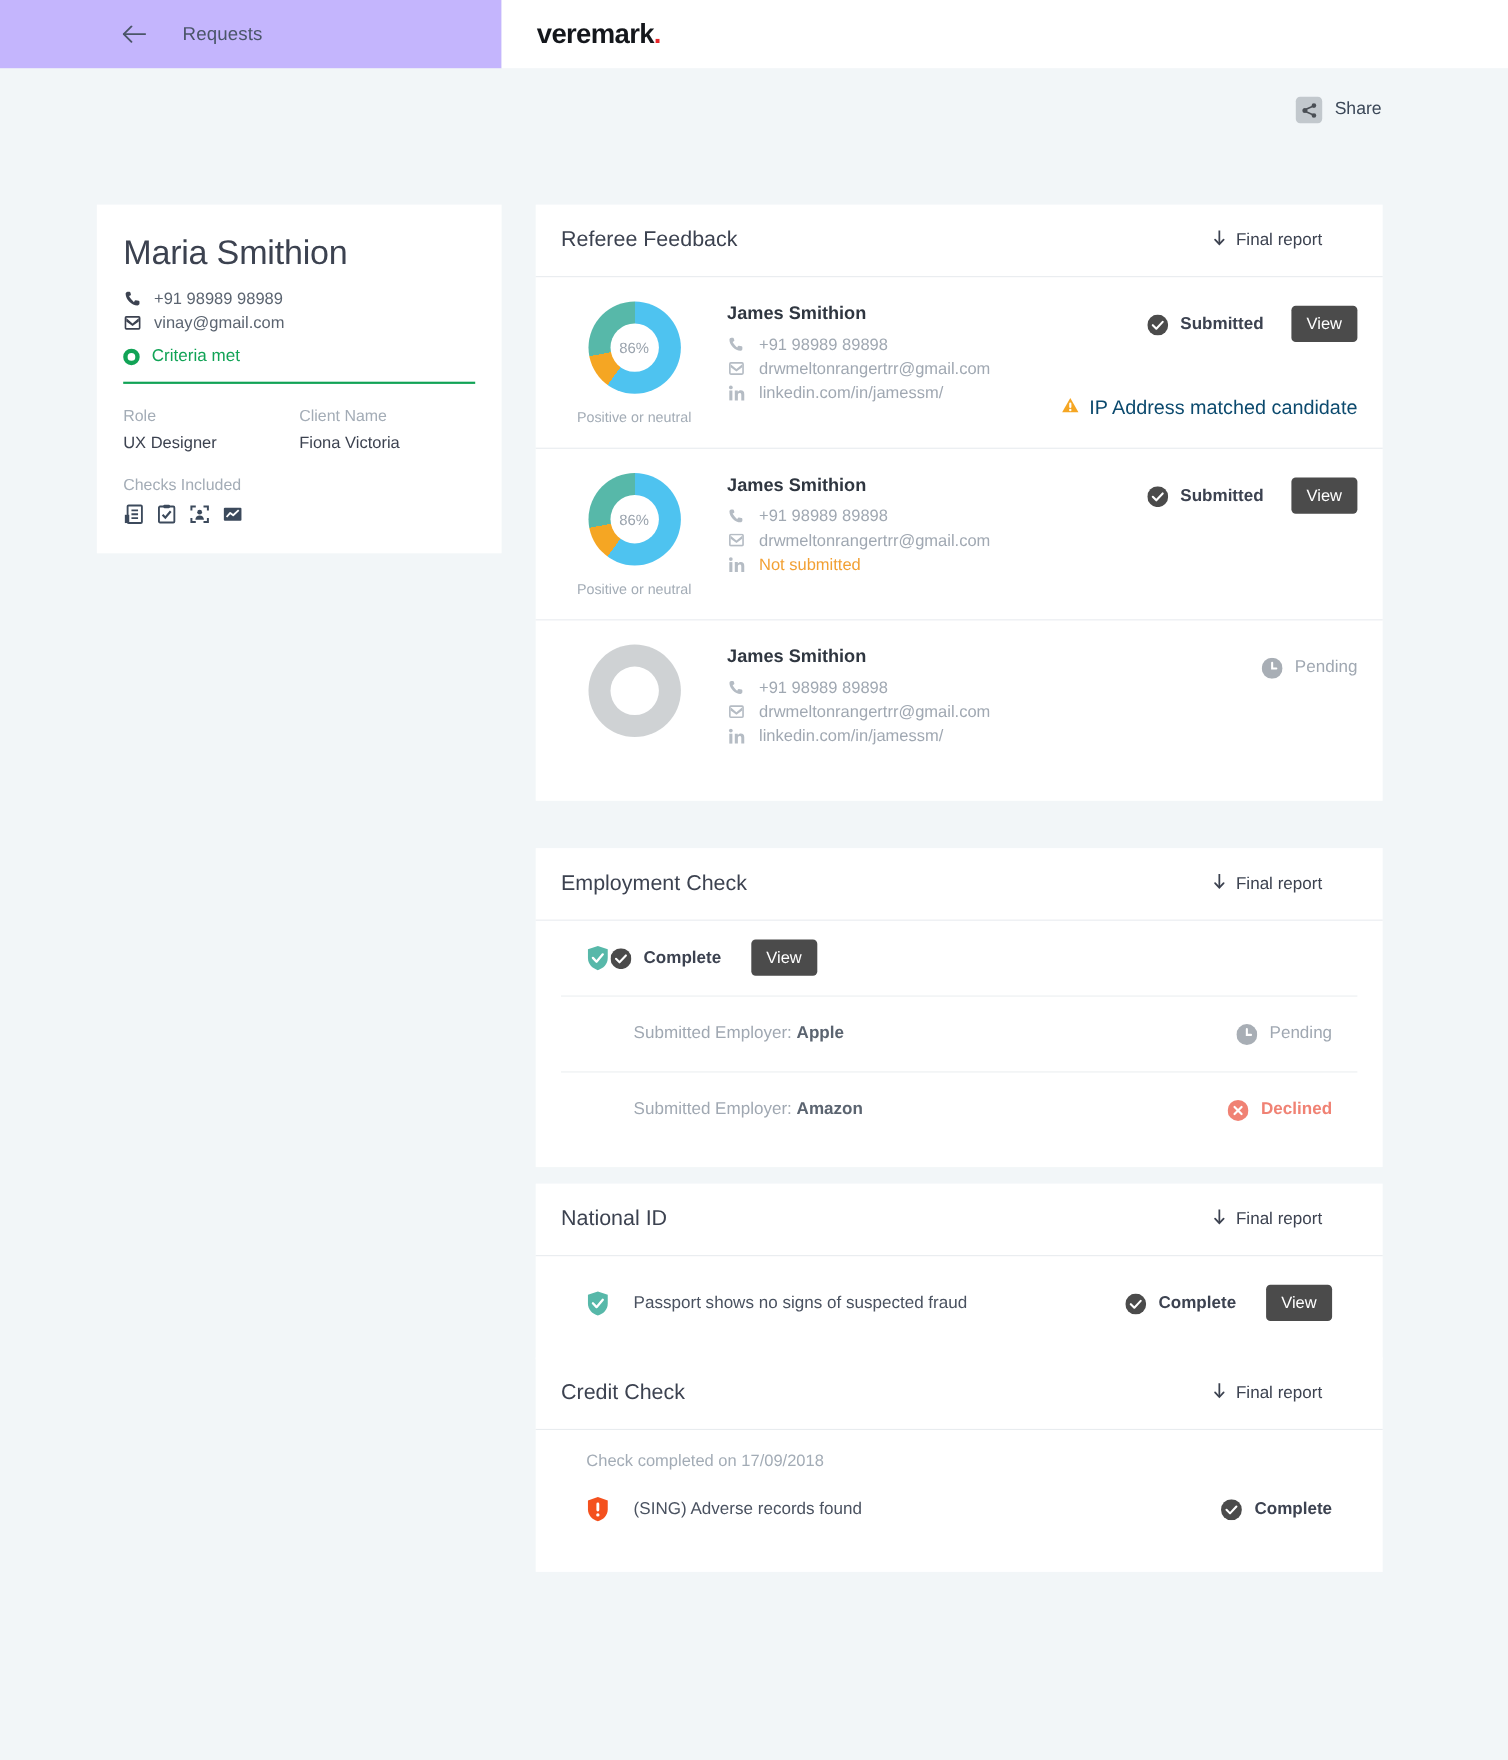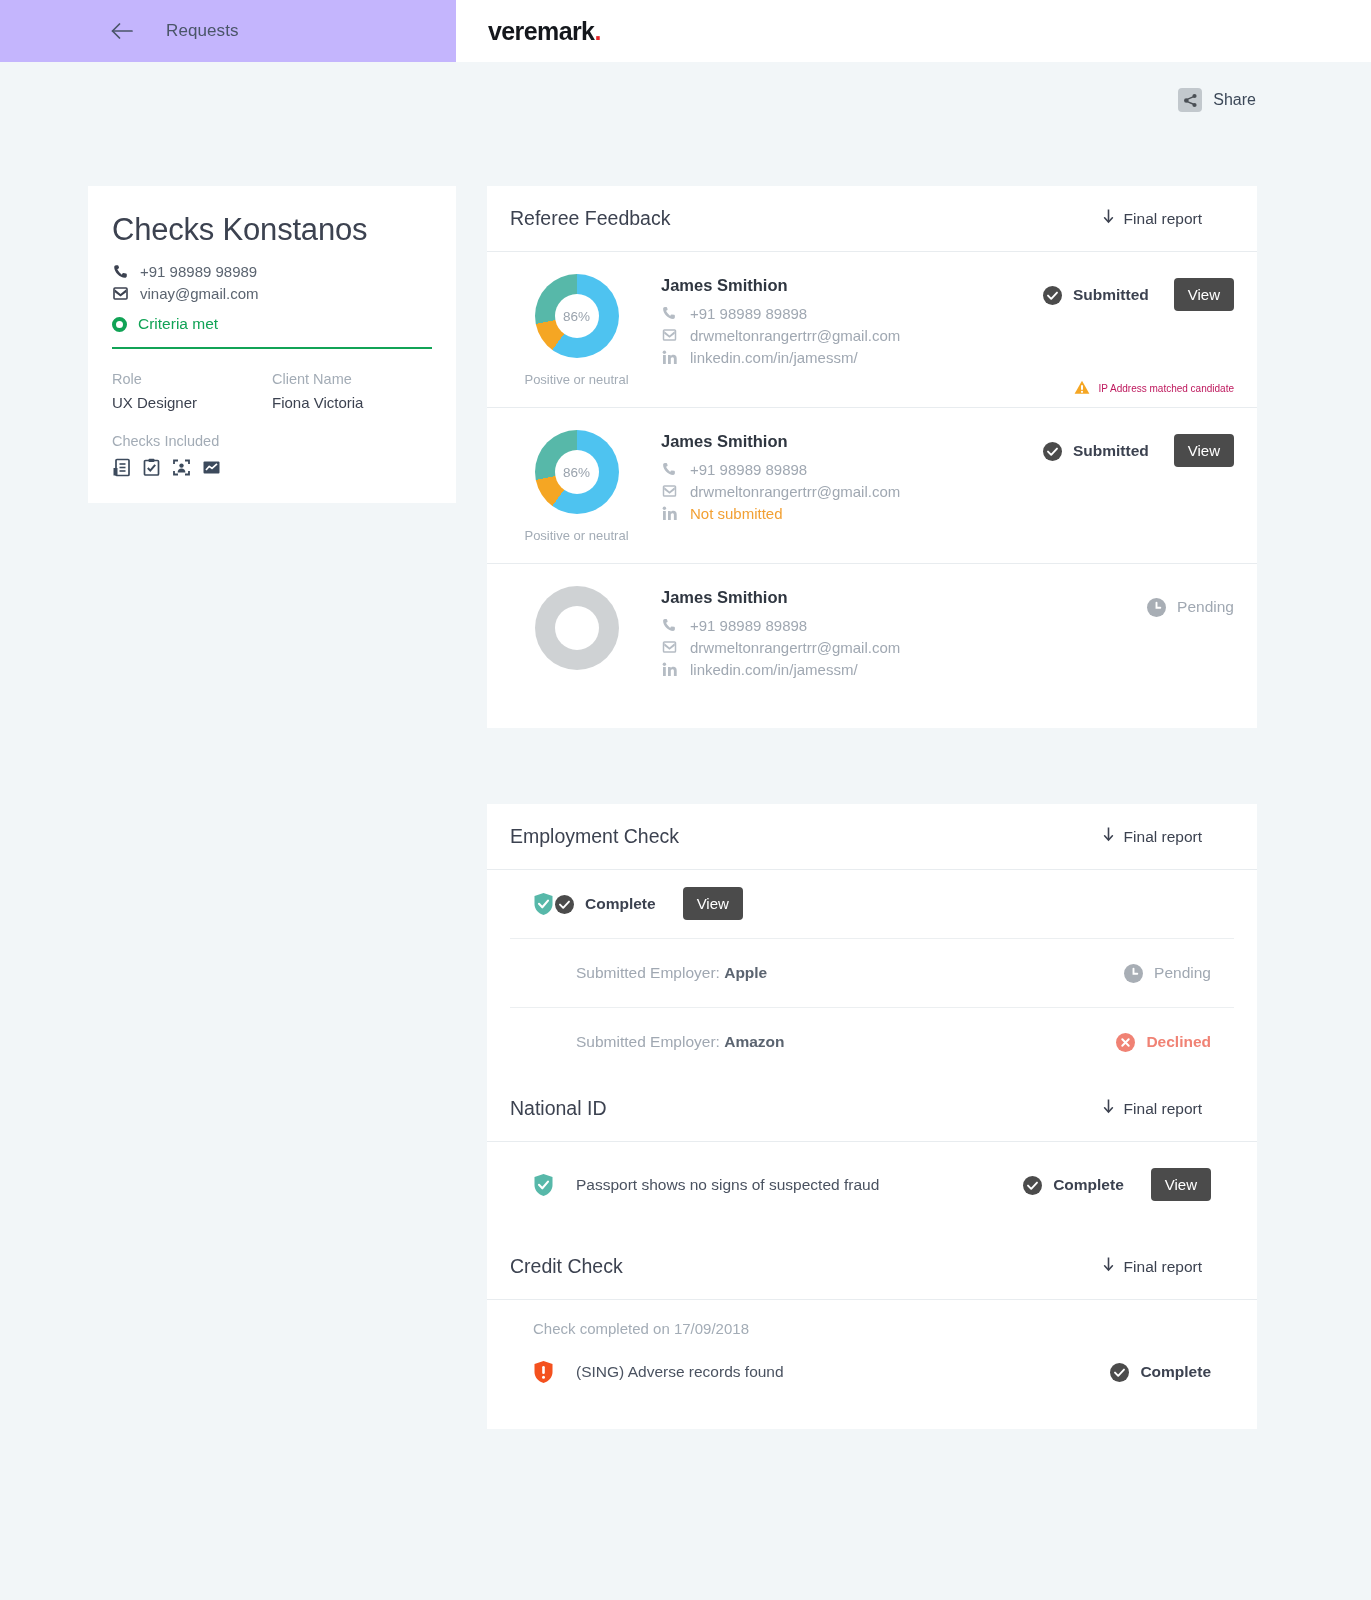--- a/index.html
+++ b/index.html
@@ -185,23 +185,23 @@
     color: #fff;
     border: none;
     border-radius: 4px;
     font-size: 15px;
     font-family: "Liberation Sans", sans-serif;
     padding: 8px 14px;
     cursor: pointer;
   }
   .ip-warn {
     position: absolute;
-    right: 23px; bottom: 10px;
+    right: 23px; bottom: 26px;
     display: flex; align-items: center; gap: 9px;
-    font-size: 10px; color: #be185d;
+    font-size: 18px; color: #0c4a6e;
   }
 
   
   .item-row {
     display: flex; align-items: center;
     padding: 17px 23px 17px 23px;
     margin: 0 23px;
     border-bottom: 1px solid #eceff1;
   }
   .item-row.nb { border-bottom: none; }
@@ -247,21 +247,21 @@
         <circle cx="11.5" cy="12" r="2.1" fill="#4a4f55"></circle>
         <circle cx="3.3" cy="7.5" r="2.3" fill="#4a4f55"></circle>
         <line x1="4.3" y1="6.4" x2="10.6" y2="3.6" stroke="#4a4f55" stroke-width="1.5"></line>
         <line x1="4.3" y1="8.6" x2="10.6" y2="11.3" stroke="#4a4f55" stroke-width="1.5"></line>
       </svg>
     </span>
     <span class="share-label">Share</span>
   </div>
 
   <div class="candidate-card">
-    <div class="cand-name">Checks Konstanos</div>
+    <div class="cand-name">Maria Smithion</div>
 
     <div class="cand-line">
       <span class="gl">
         <svg width="15" height="15" viewBox="0 0 15 15">
             <path d="M3 1.2c-.9 0-1.8.9-1.8 1.9 0 5.1 5.6 10.7 10.7 10.7 1 0 1.9-.9 1.9-1.8v-1.6c0-.5-.4-.8-.8-.9l-2.6-.5c-.4-.1-.8.1-1 .5l-.6 1.2C7.9 9.9 5.1 7.1 4.3 5.2l1.2-.6c.4-.2.6-.6.5-1L5.5 2c-.1-.4-.4-.8-.9-.8H3z" fill="#3c4250"></path>
           </svg>
       </span>
       <span>+91 98989 98989</span>
     </div>
 
@@ -495,21 +495,21 @@
                   <path d="M9.5 4.6 V9.8 H13.3" fill="none" stroke="#fff" stroke-width="1.9" stroke-linecap="round"></path>
                 </svg>
               </span>
               <span>Pending</span>
             </span>
           </div>
         </div>
       </div>
   </div>
 
-  <div class="card" id="card-employment" style="top:742px;">
+  <div class="card" id="card-employment" style="top:709px;">
     <div class="card-head">
       <span class="card-title">Employment Check</span>
       <span class="final-report">
         <span>
           <svg width="11" height="15" viewBox="0 0 11 15">
               <line x1="5.5" y1="0.5" x2="5.5" y2="12.5" stroke="#3c4250" stroke-width="1.6"></line>
               <path d="M1.6 8.8 L5.5 13 L9.4 8.8" fill="none" stroke="#3c4250" stroke-width="1.6" stroke-linecap="round"></path>
             </svg>
         </span>
         <span>Final report</span>

